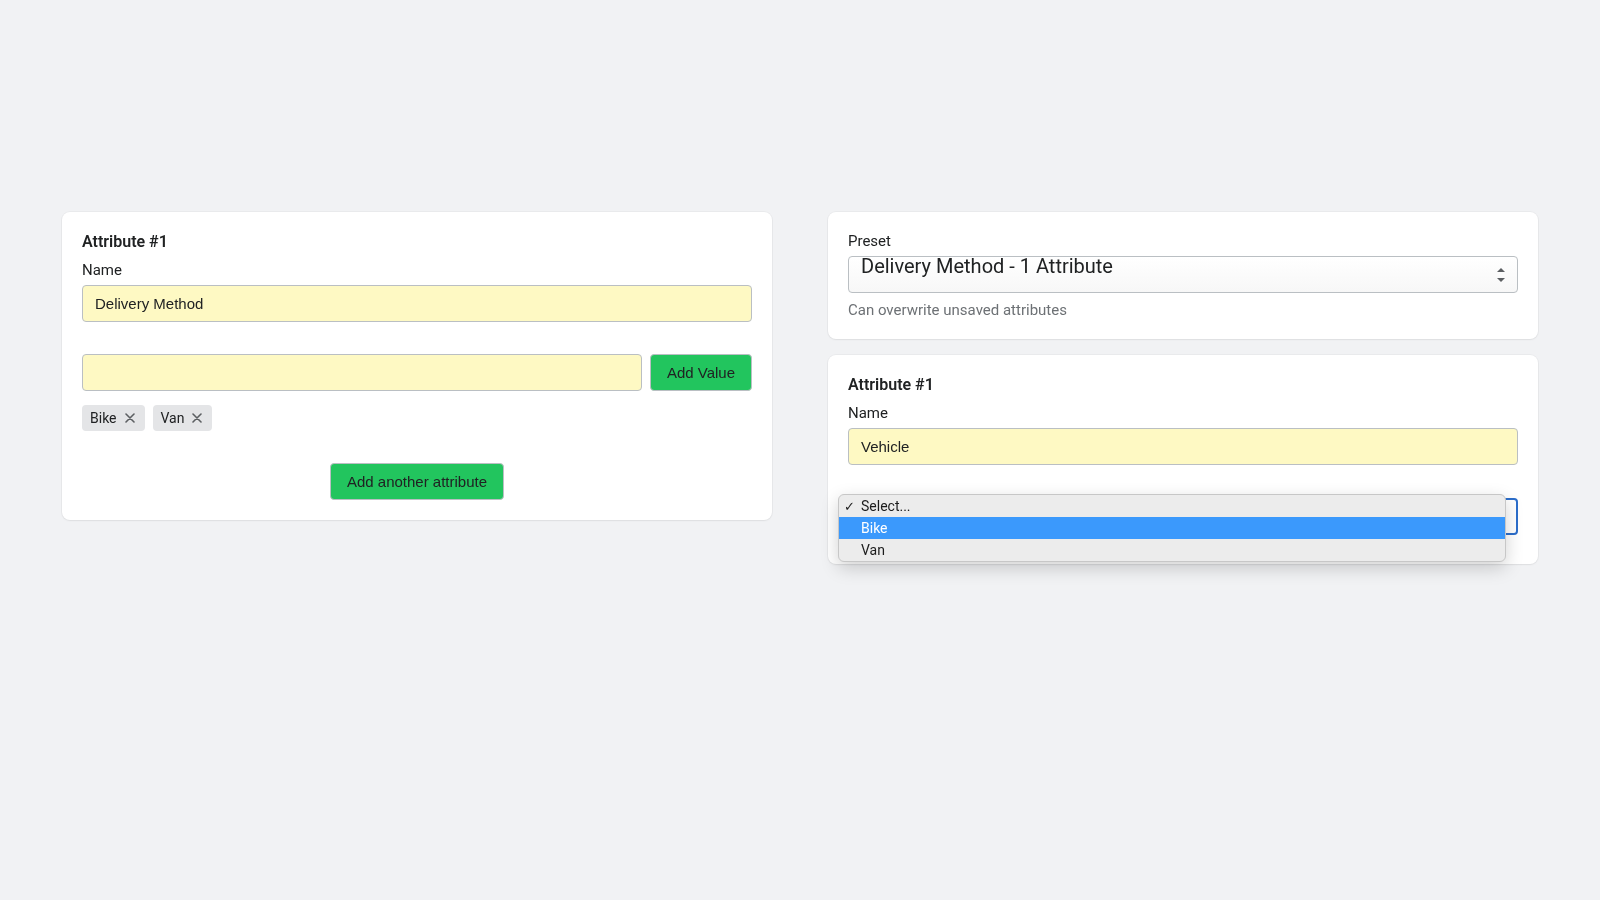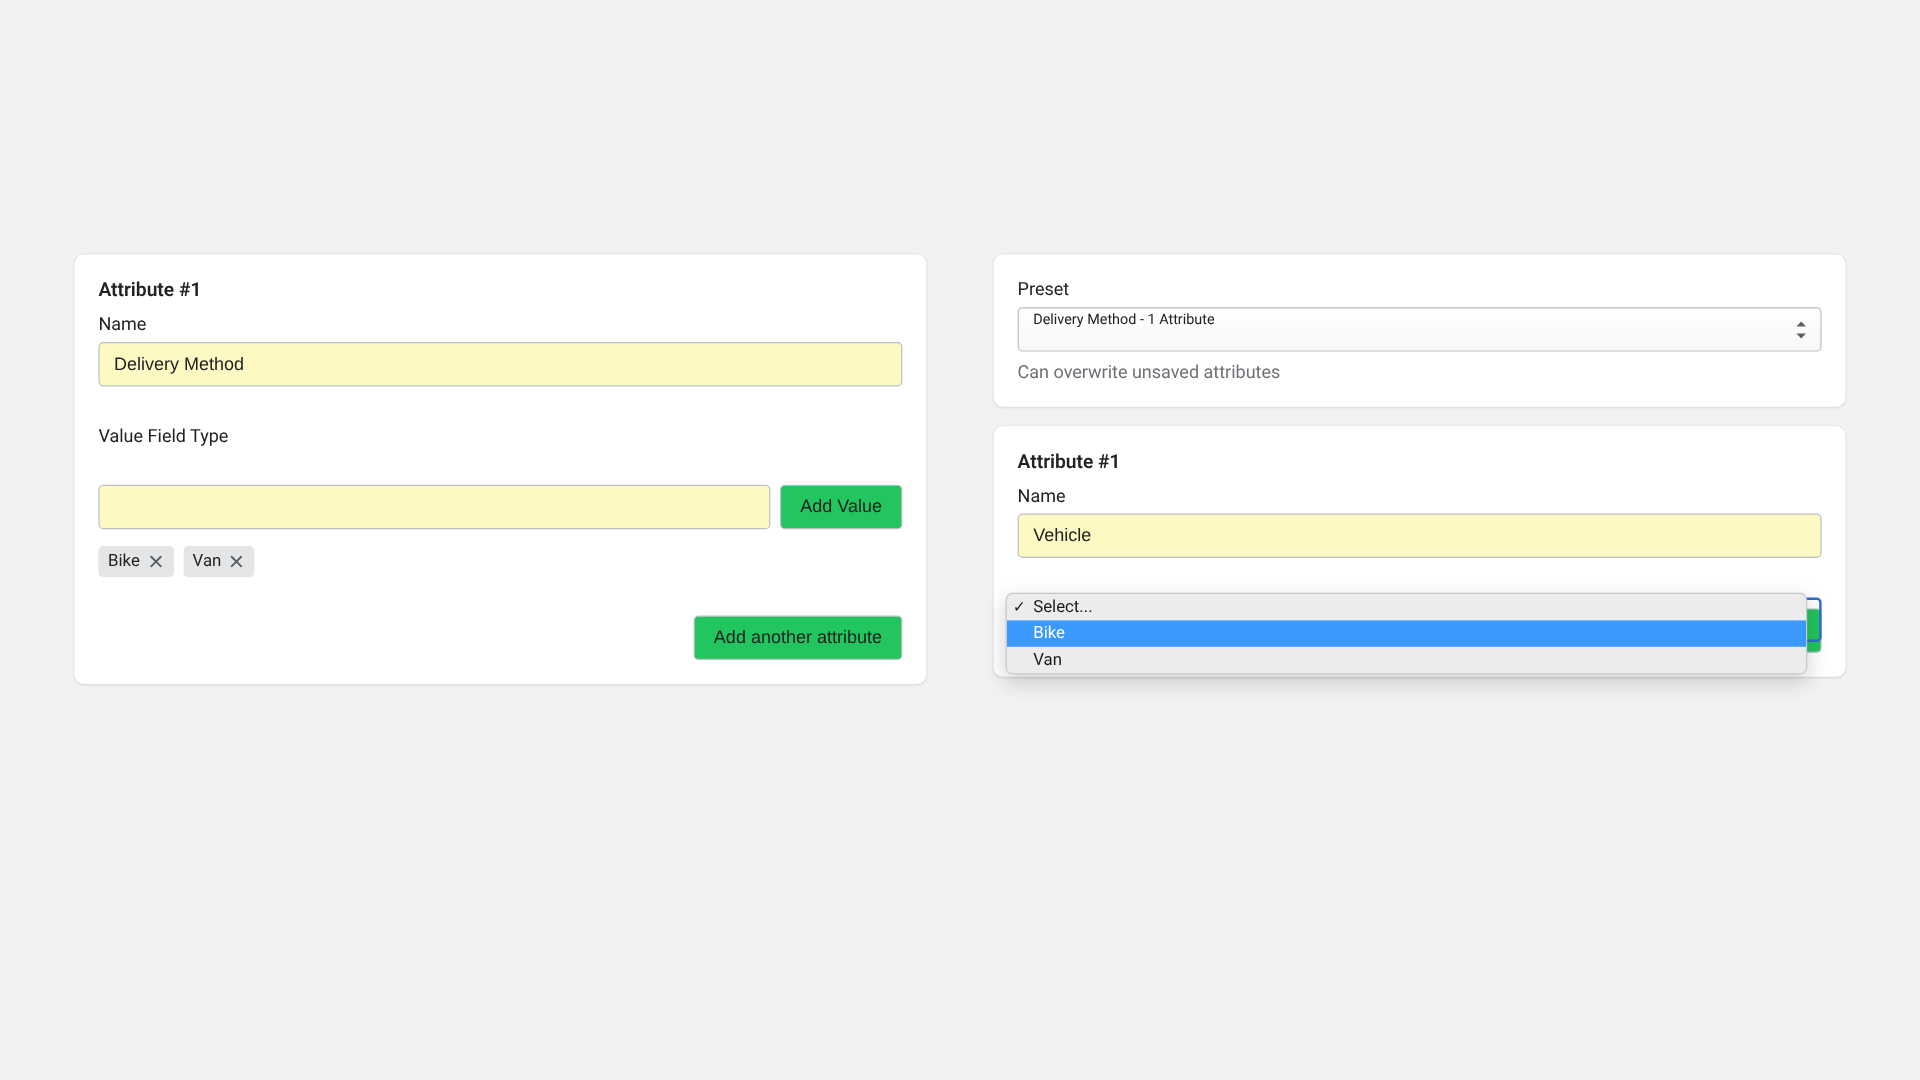--- a/index.html
+++ b/index.html
@@ -64,21 +64,21 @@
     .select-wrap {
       position: relative;
       width: 100%;
     }
     .select-fake {
       width: 100%;
       height: 37px;
       border: 1px solid #babfc3;
       border-radius: 4px;
       padding: 0 36px 17px 12px;
-      font-size: 12px;
+      font-size: 20px;
       color: #202223;
       background: linear-gradient(180deg, #ffffff 0%, #f7f7f7 100%);
       display: flex;
       align-items: center;
       cursor: pointer;
     }
     .select-arrows {
       position: absolute;
       right: 12px;
       top: 50%;
@@ -151,21 +151,21 @@
       justify-content: center;
       cursor: pointer;
       color: #5c5f62;
     }
     .tag-remove svg {
       width: 10px;
       height: 10px;
     }
     .actions {
       display: flex;
-      justify-content: flex-end;
+      justify-content: center;
       margin-top: 22px;
     }
     .helper-text {
       font-size: 15px;
       color: #6d7175;
       margin-top: 8px;
     }
     .right-attr-card {
       position: relative;
     }
@@ -222,21 +222,20 @@
   <div class="column">
     <div class="card">
       <div class="card-title">Attribute #1</div>
 
       <div class="section">
         <label class="label">Name</label>
         <input type="text" class="text-input" value="Delivery Method" style="">
       </div>
 
       <div class="section">
-        <label class="label">Value Field Type</label>
       </div>
 
       <div class="section">
         <div class="row">
           <input type="text" class="text-input" value="" style="">
           <button class="btn">Add Value</button>
         </div>
         <div class="tags" id="left-tags">
             <span class="tag">
               <span>Bike</span>

